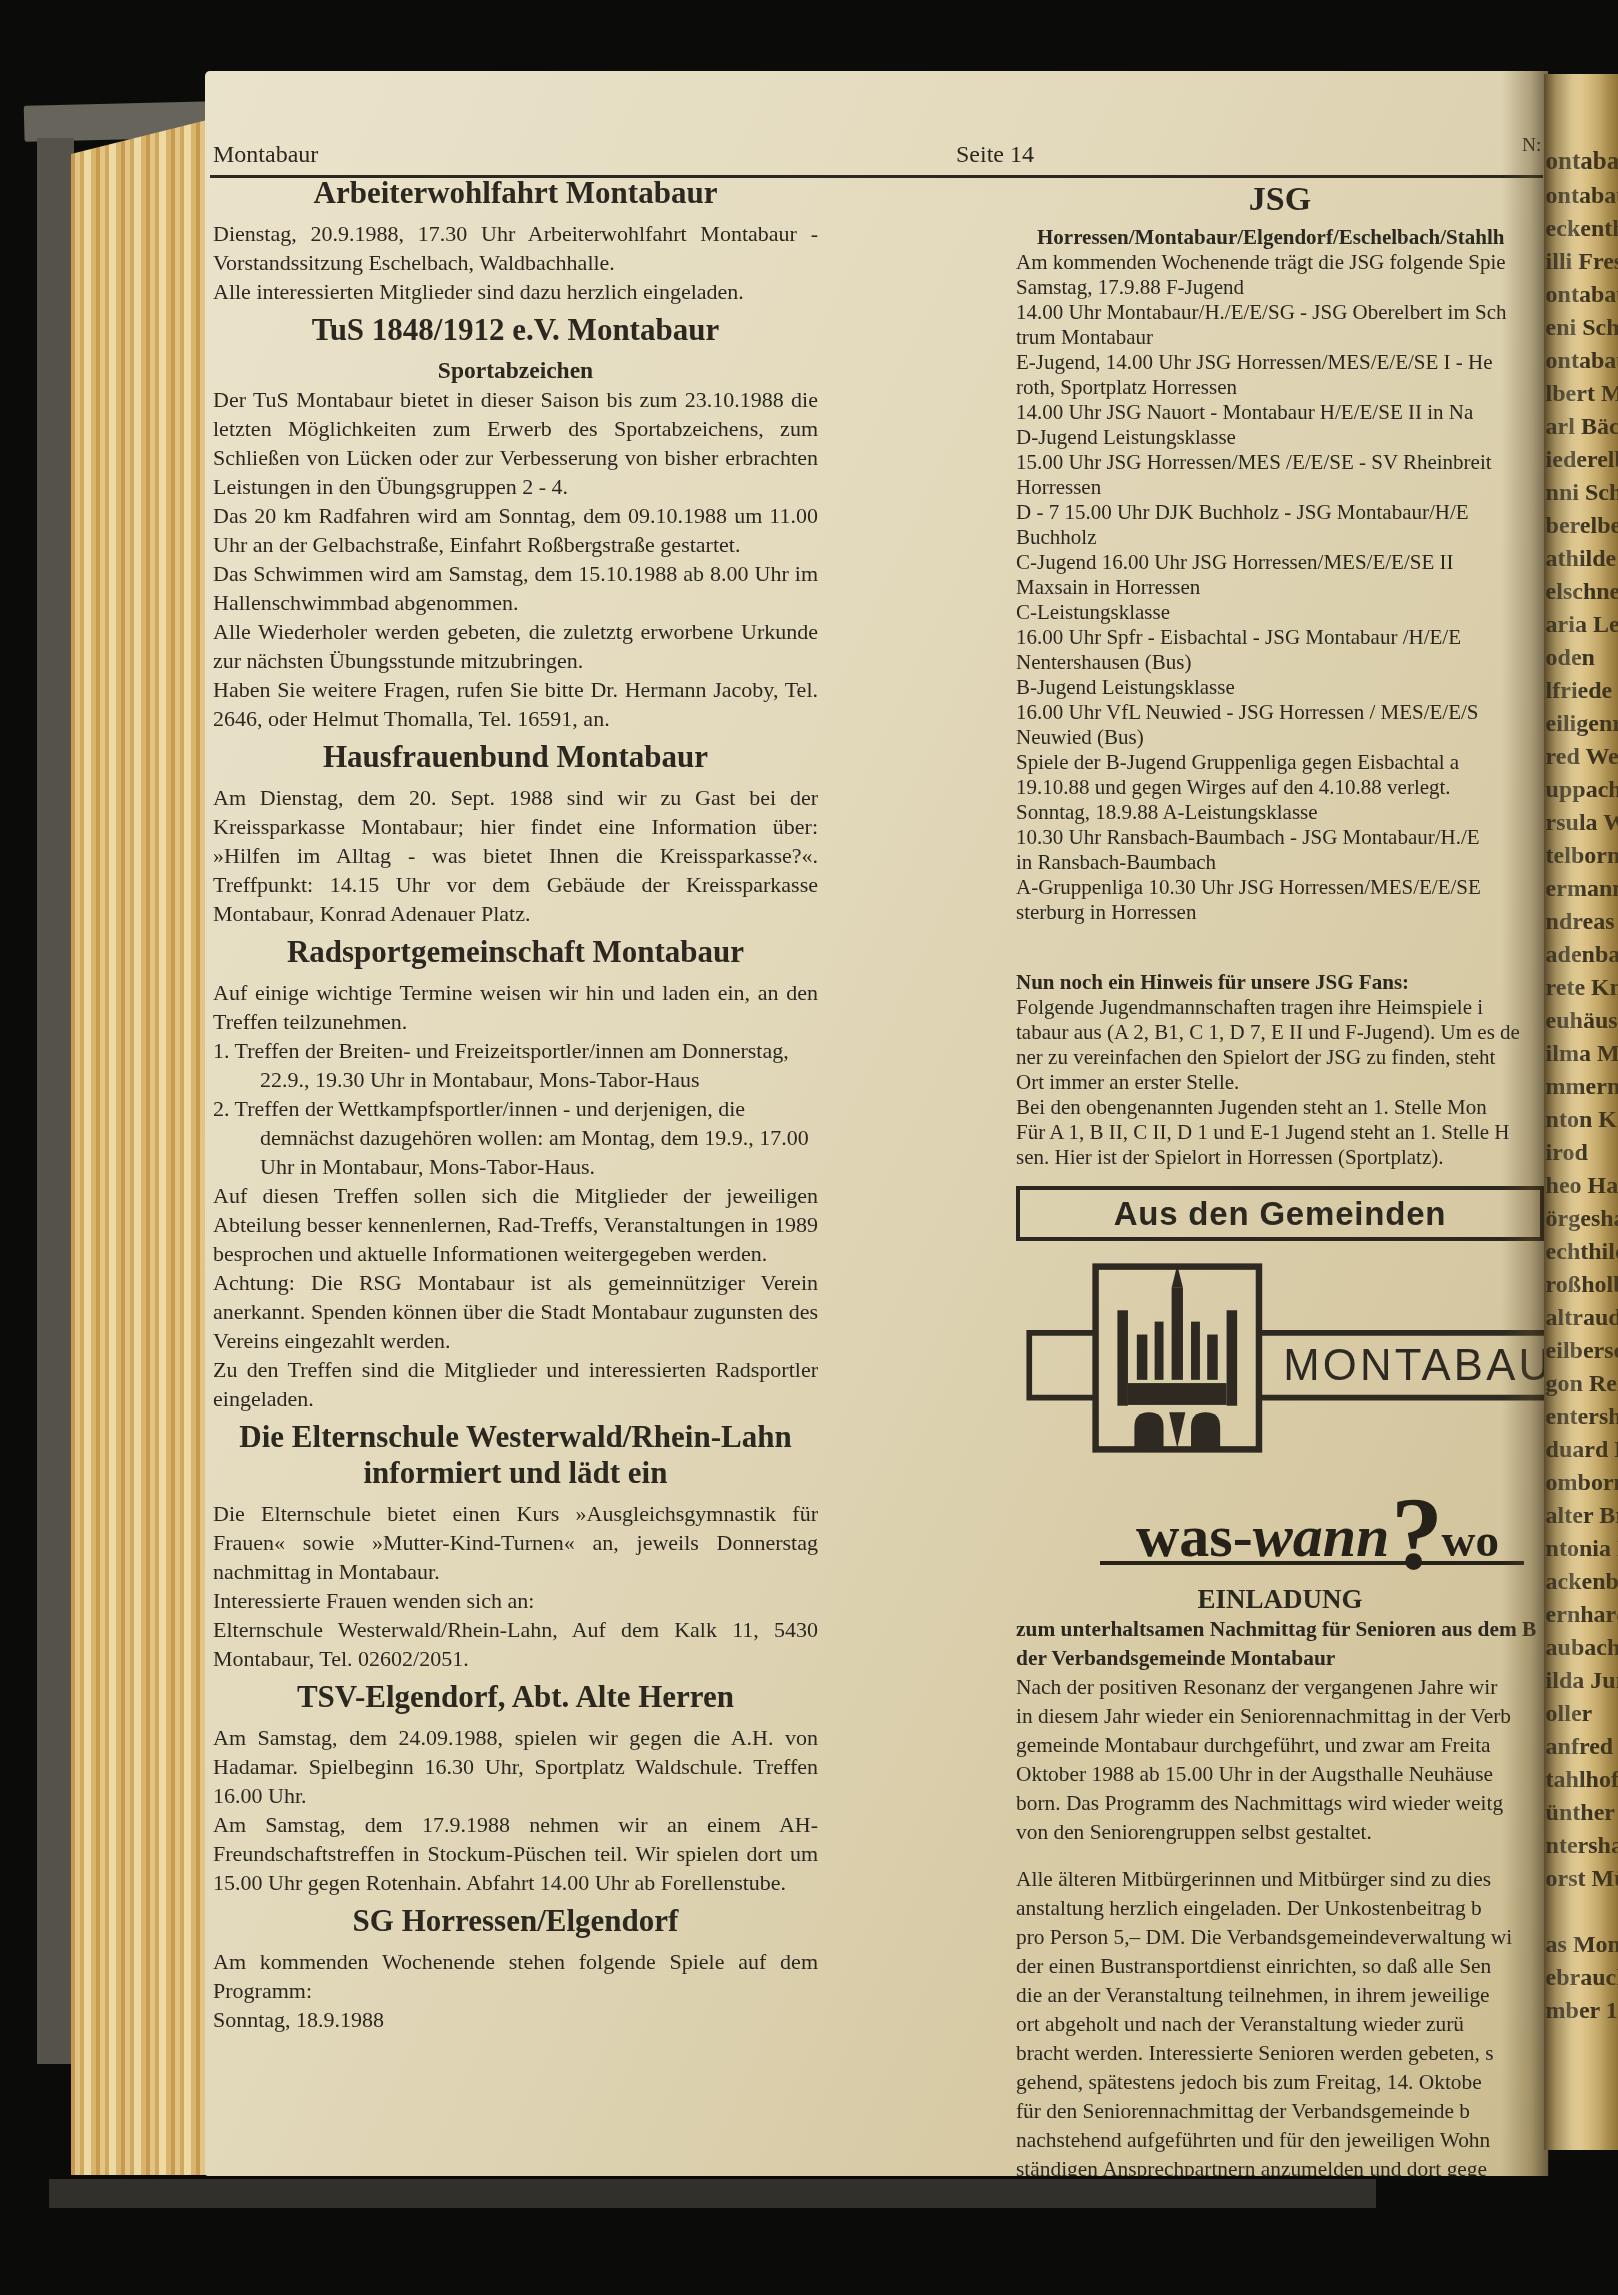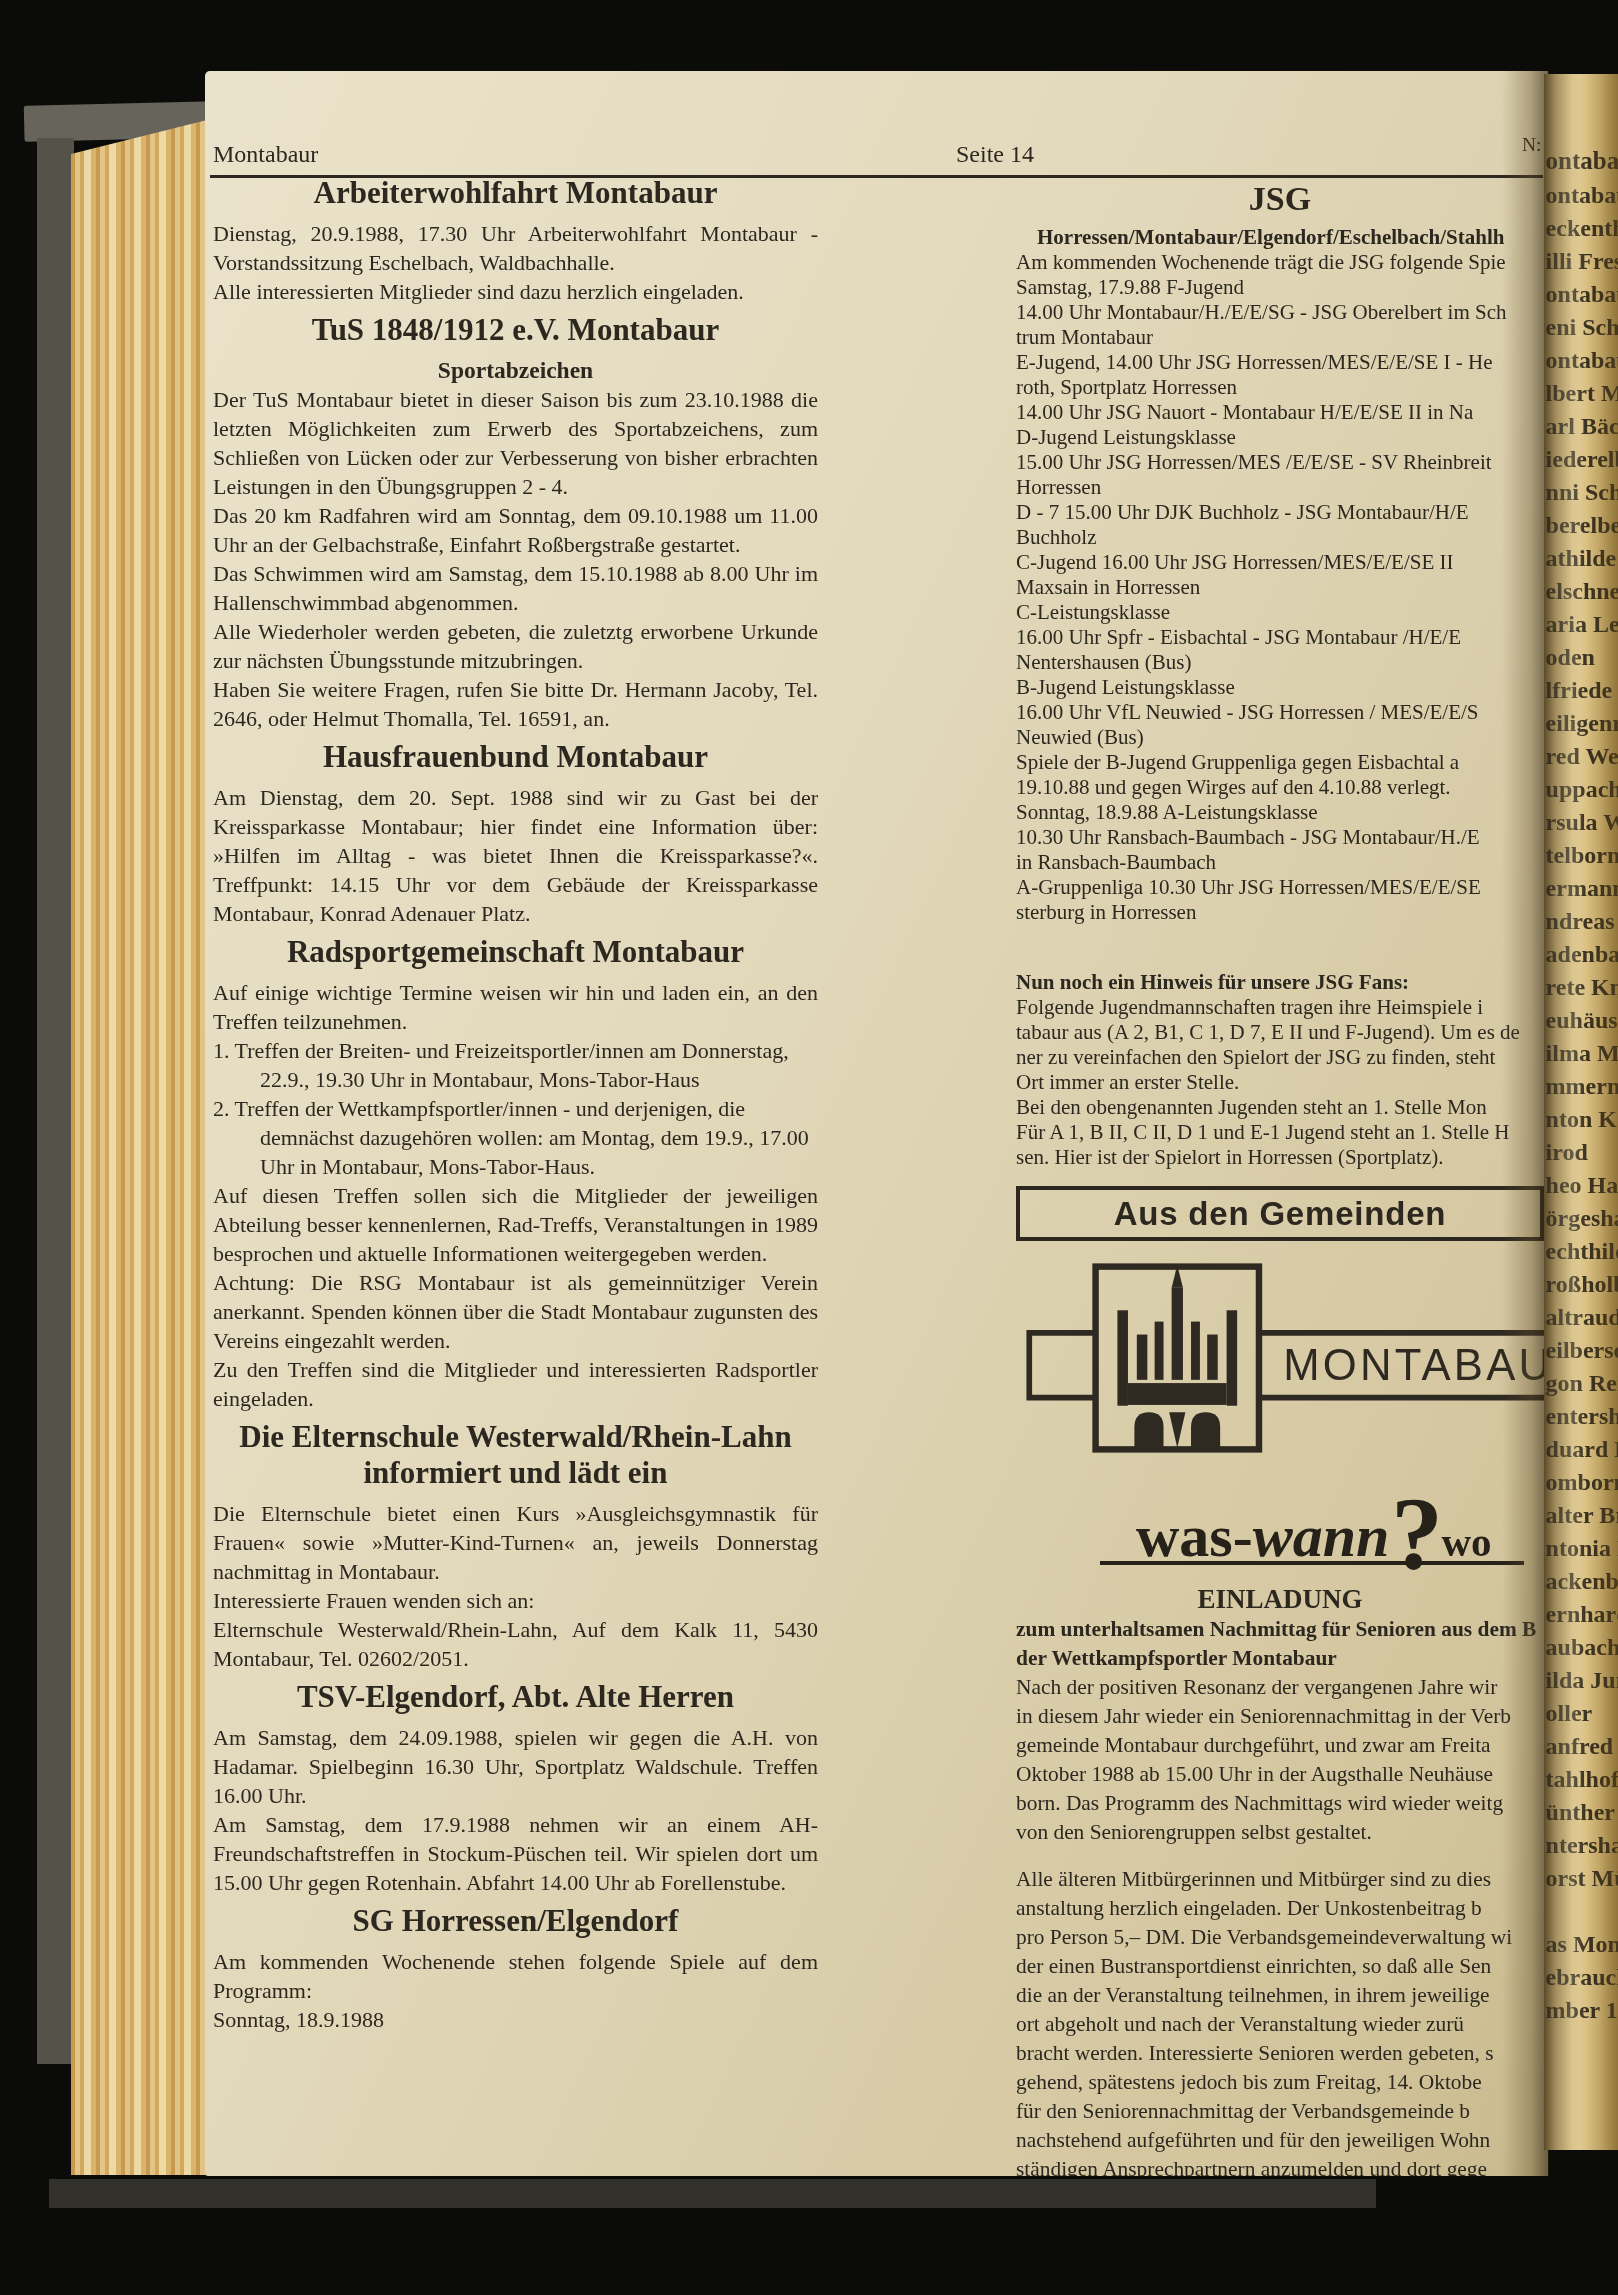--- a/index.html
+++ b/index.html
@@ -55,21 +55,21 @@
   .rline.indent{padding-left:21px;}
   .hinweis{margin-top:45px;}
   .gem-box{margin-top:16px;border:4px solid #2c2820;height:47px;display:flex;align-items:center;justify-content:center;
       font-family:"Liberation Sans","DejaVu Sans",sans-serif;font-weight:bold;font-size:33px;letter-spacing:0.8px;}
   .logo-wrap{position:relative;height:196px;margin-top:19.4px;}
   .logo-wrap svg{position:absolute;left:-11.3px;top:0;}
   .www{display:flex;align-items:baseline;margin:27.5px 0 0 120px;height:74px;color:#262219;}
   .www .w1{font-weight:bold;font-size:60px;}
   .www .w2{font-weight:bold;font-style:italic;font-size:60px;}
   .www .q{font-weight:bold;font-size:104px;line-height:0.72;position:relative;top:13px;margin:0 -1.6px 0 1.6px;}
-  .www .w3{font-weight:bold;font-size:41px;}
+  .www .w3{font-weight:bold;font-size:47px;}
   .einl-rule{height:4px;background:#262219;margin:3.2px 0 0 84px;width:424px;}
   .einl-title{font-weight:bold;font-size:27px;text-align:center;margin-top:18px;line-height:32px;}
   .eline{white-space:nowrap;overflow:hidden;font-size:21.4px;line-height:29px;}
   .eline.b{font-weight:bold;}
   .einl-p2{margin-top:18px;}
 </style>
 </head>
 <body>
 
 <div class="photo">
@@ -209,21 +209,21 @@
           <span class="w1">was-</span>
             <span class="w2">wann</span>
             <span class="q">?</span>
             <span class="w3">wo</span>
         </div>
         <div class="einl-rule"></div>
 
         <div class="einl-title">EINLADUNG</div>
         <div>
             <div class="eline b">zum unterhaltsamen Nachmittag für Senioren aus dem B</div>
-            <div class="eline b">der Wettkampfsportler Montabaur</div>
+            <div class="eline b">der Verbandsgemeinde Montabaur</div>
           </div>
         <div>
             <div class="eline">Nach der positiven Resonanz der vergangenen Jahre wir</div>
             <div class="eline">in diesem Jahr wieder ein Seniorennachmittag in der Verb</div>
             <div class="eline">gemeinde Montabaur durchgeführt, und zwar am Freita</div>
             <div class="eline">Oktober 1988 ab 15.00 Uhr in der Augsthalle Neuhäuse</div>
             <div class="eline">born. Das Programm des Nachmittags wird wieder weitg</div>
             <div class="eline">von den Seniorengruppen selbst gestaltet.</div>
           </div>
         <div class="einl-p2">

